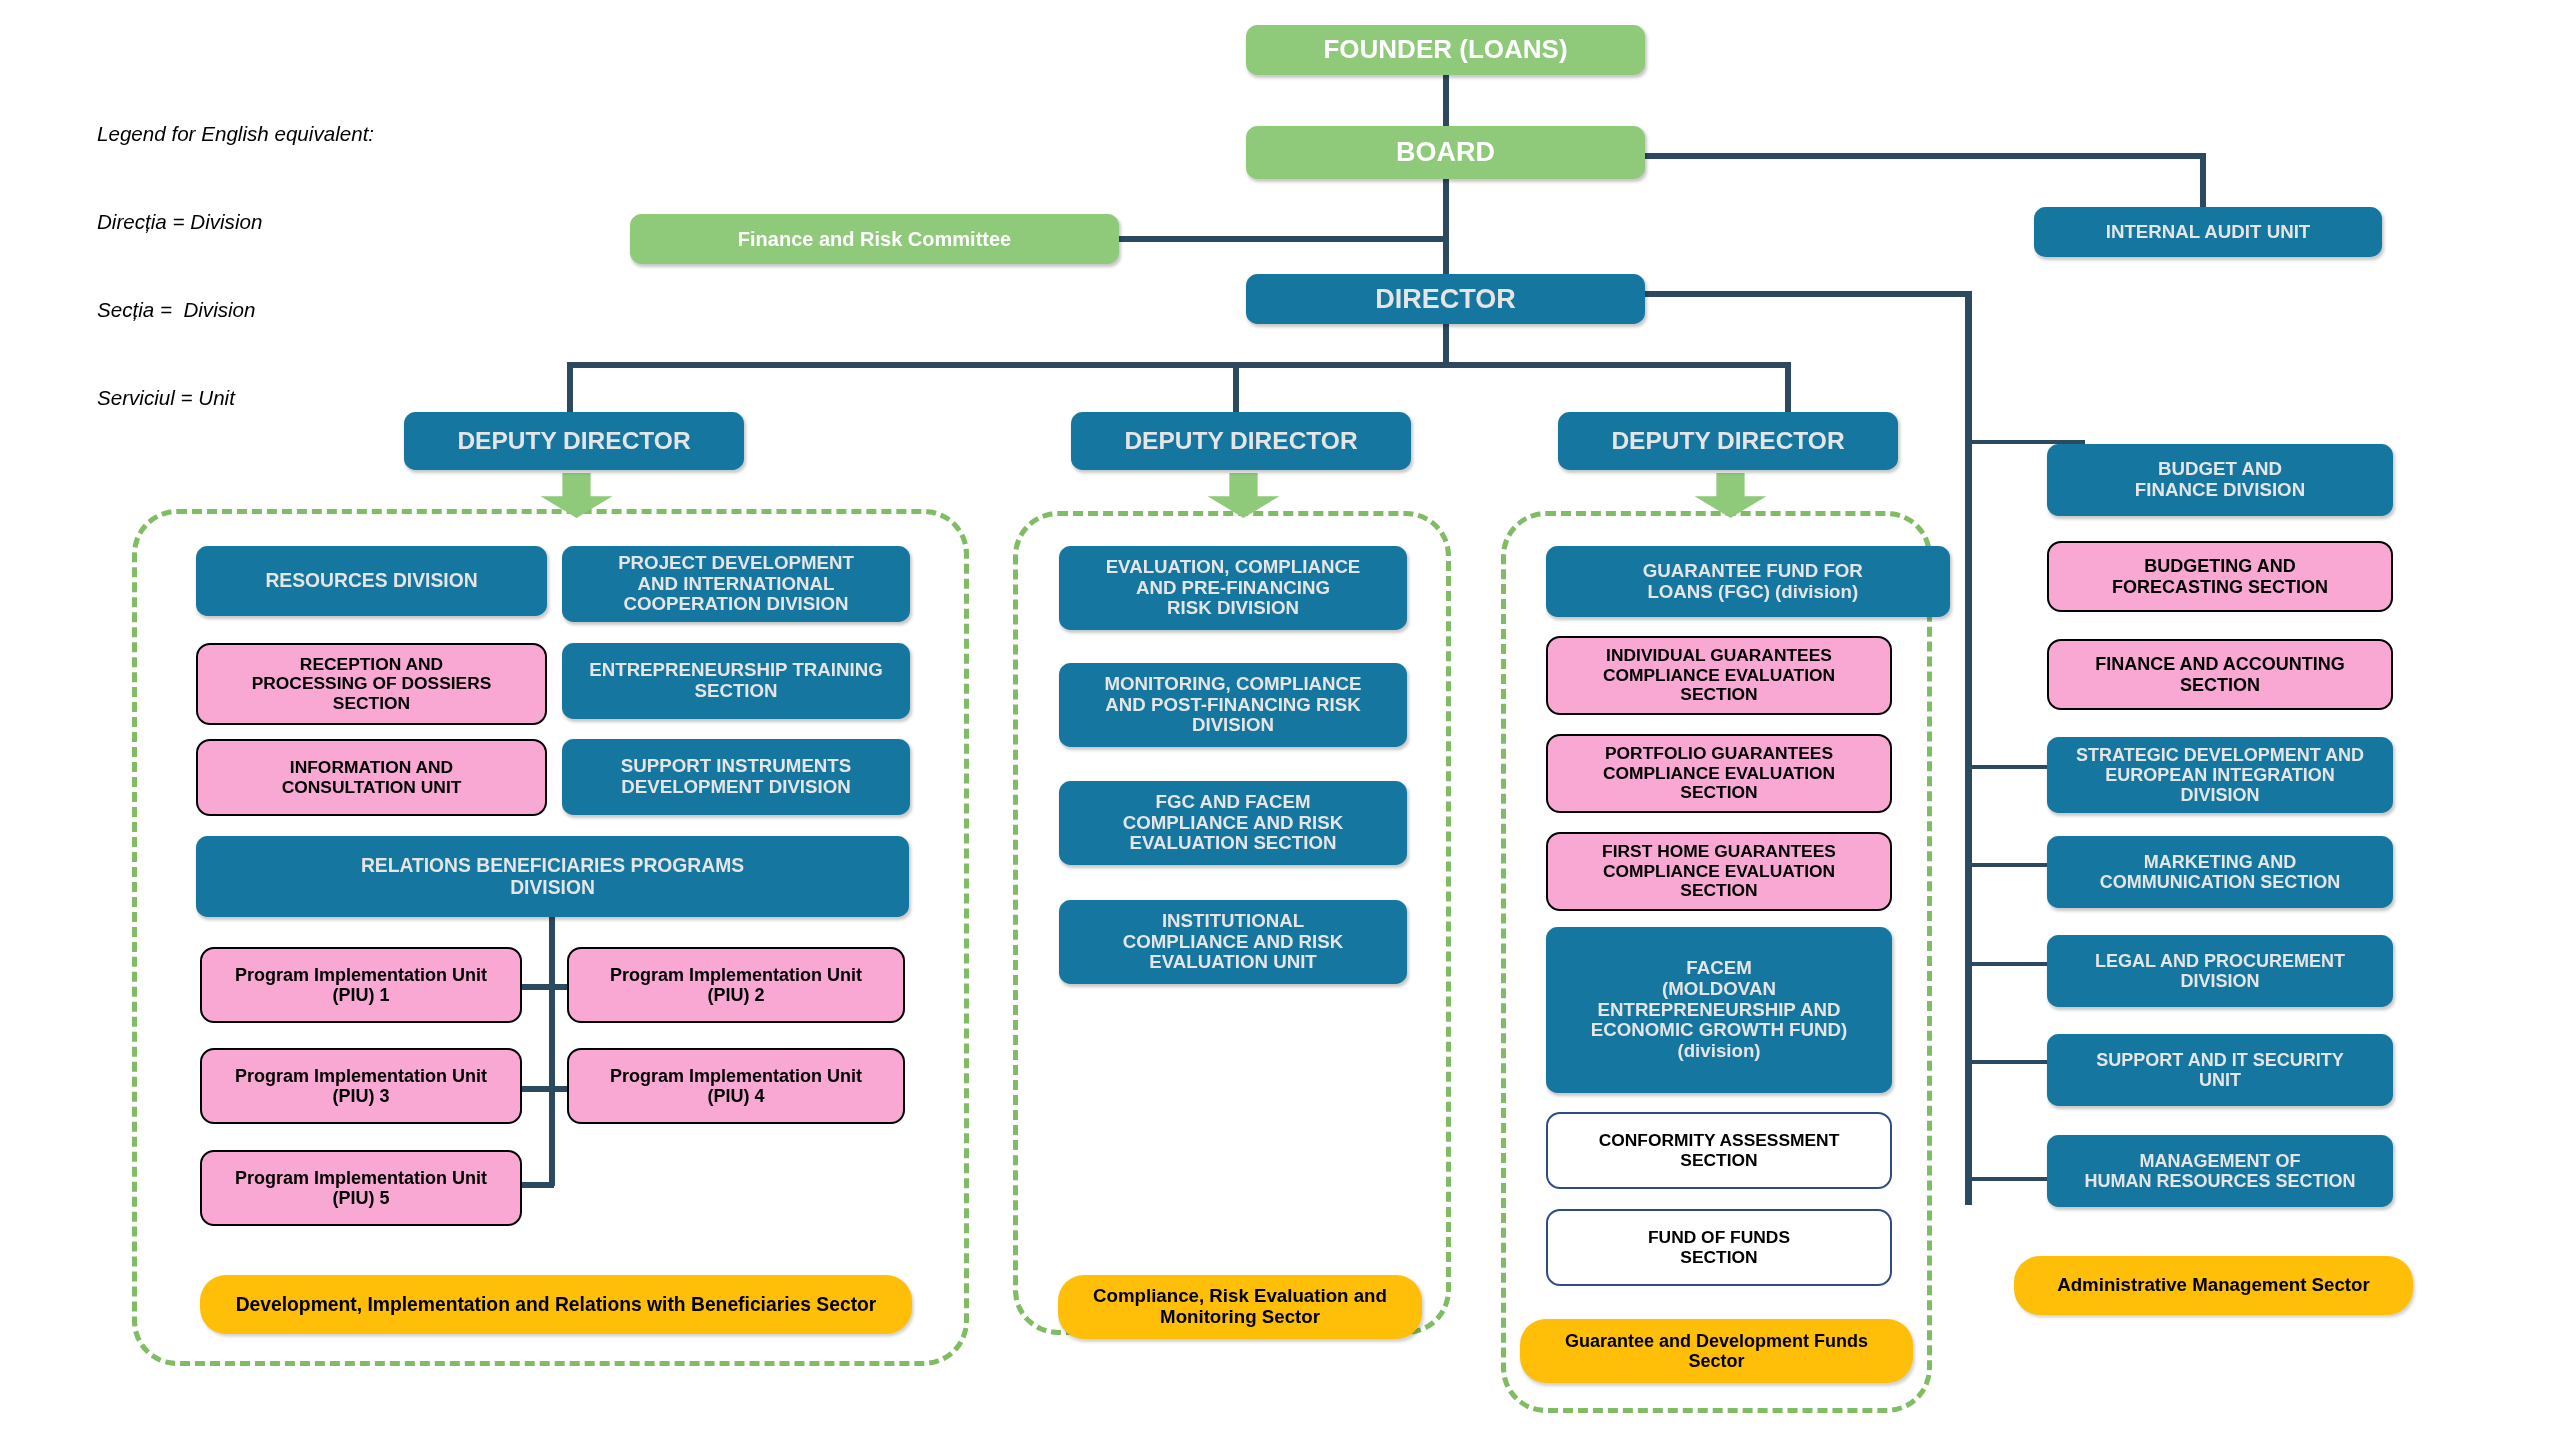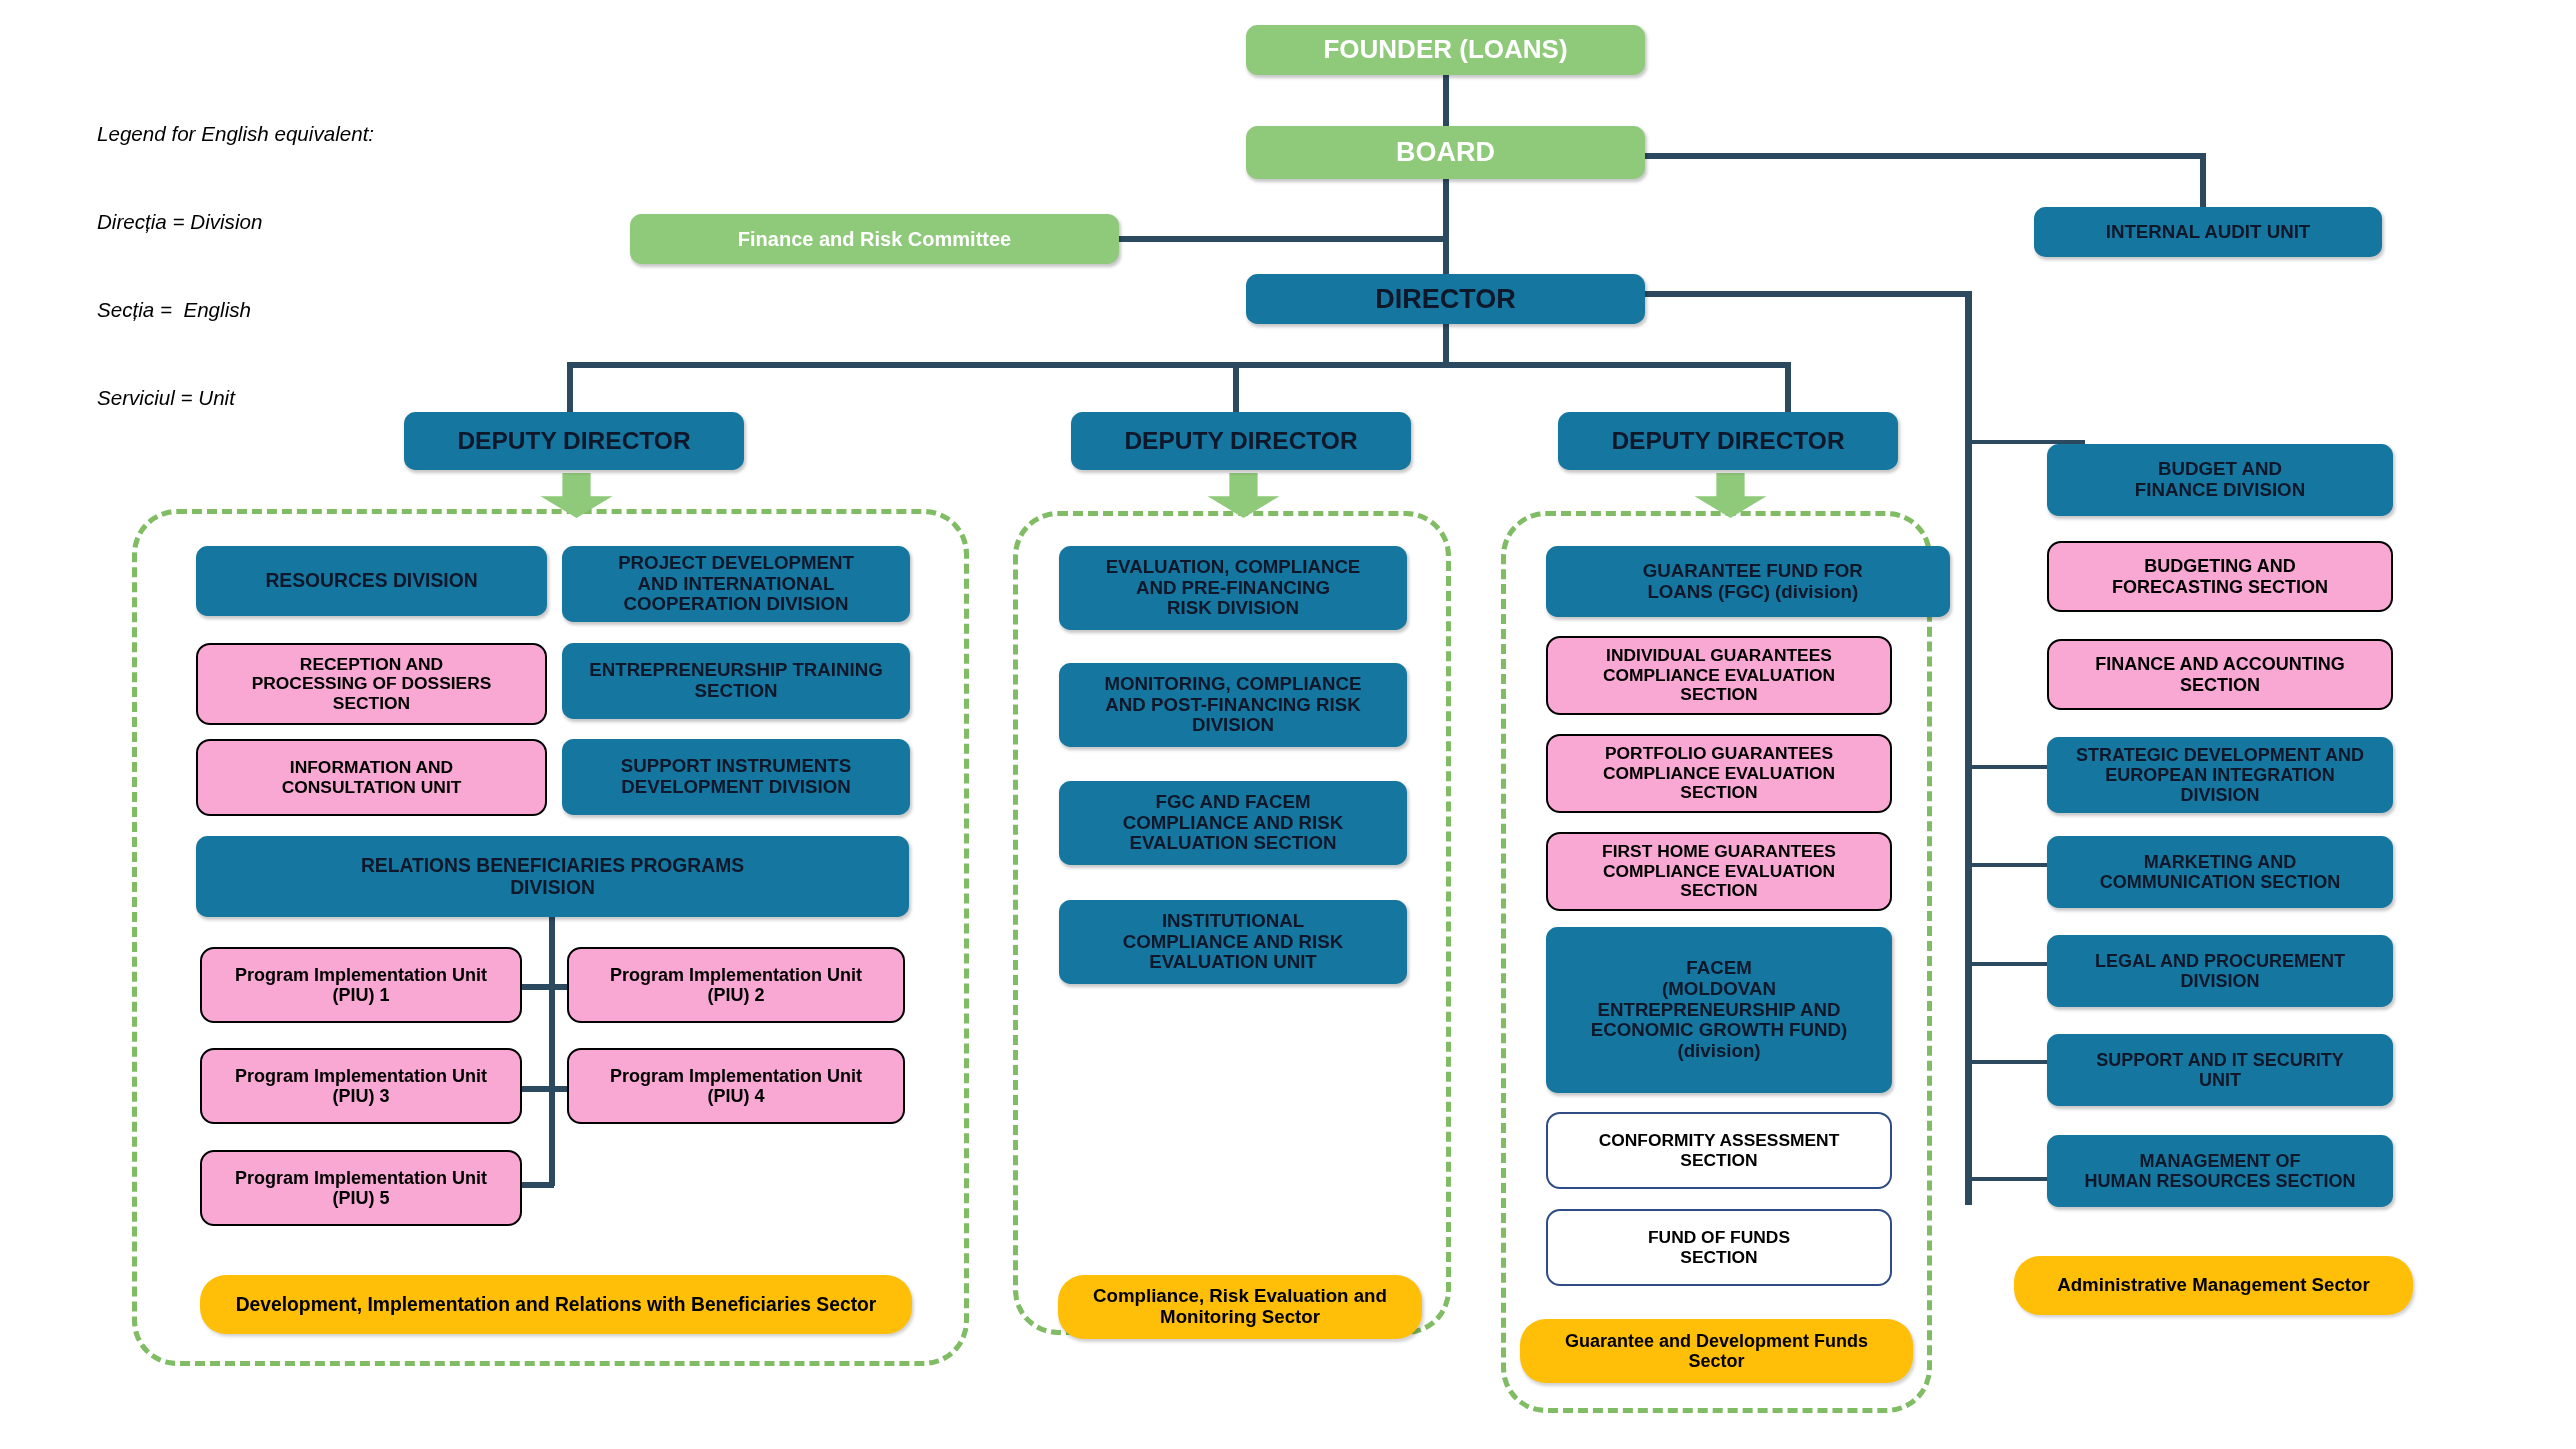--- a/index.html
+++ b/index.html
@@ -25,21 +25,21 @@
   .box span { display:block; width:100%; }
 
   .green {
     background:#8FC97A;
     color:#ffffff;
     font-weight:bold;
     box-shadow: 1.9px 2.6px 3.2px rgba(0,0,0,.22);
   }
   .teal {
     background:#15779F;
-    color:#0f172a;
+    color:#e5e5e5;
     font-weight:bold;
     box-shadow: 1.9px 2.6px 3.2px rgba(0,0,0,.22);
   }
   .white {
     background:#f9a8d4;
     color:#000000;
     font-weight:bold;
     border:2.6px solid #000000;
     border-radius:14px;
   }
@@ -87,21 +87,21 @@
   }
 </style>
 </head>
 <body>
 
 <div id="stage">
 
   <div id="legend">
     <div>Legend for English equivalent:</div>
     <div>Direcția = Division</div>
-    <div>Secția =  English</div>
+    <div>Secția =  Division</div>
     <div>Serviciul = Unit</div>
   </div>
 
   <div class="line" style="left:1443px; top:71px; width:5.8px; height:58px;"></div>
 
   <div class="line" style="left:1443px; top:174px; width:5.8px; height:103px;"></div>
 
   <div class="line" style="left:1446px; top:153px; width:760px; height:5.8px;"></div>
   <div class="line" style="left:2200px; top:153px; width:5.8px; height:58px;"></div>
 

